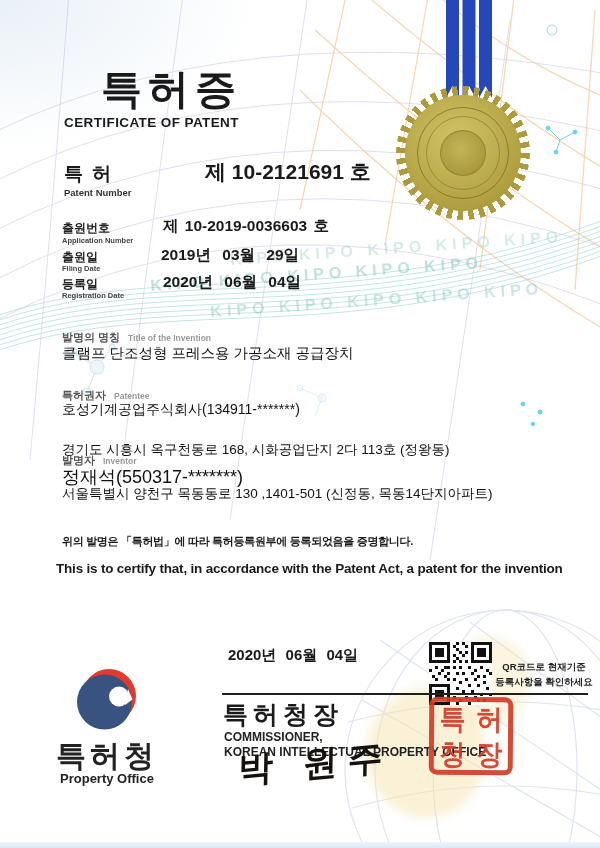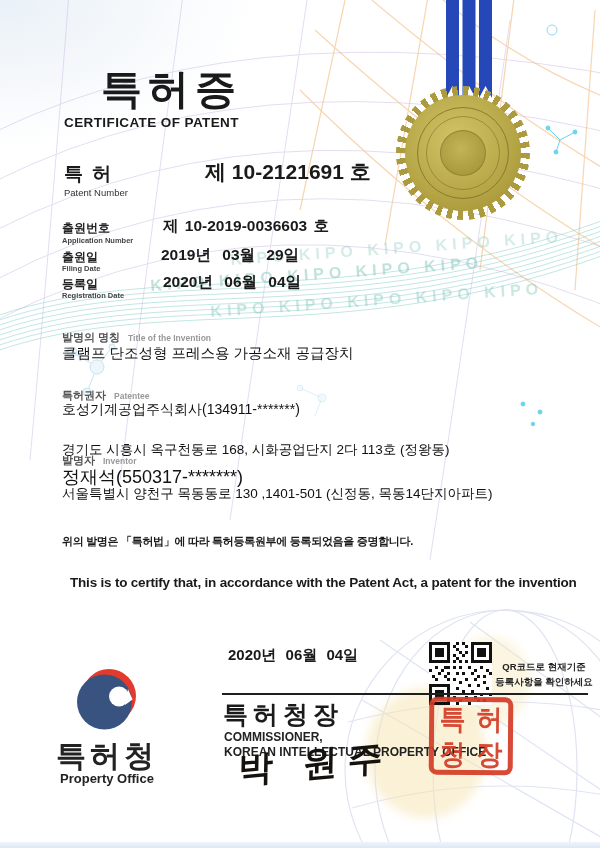--- a/index.html
+++ b/index.html
@@ -27,21 +27,21 @@
   .medal-ring2{position:absolute;inset:30px;border:1px solid rgba(122,107,40,.55);border-radius:50%;}
   .medal-core{position:absolute;inset:44px;border-radius:50%;border:1px solid rgba(122,107,40,.5);
          background:radial-gradient(circle at 45% 40%,#c3b458,#a09032);}
 
   
   .title-ko{left:63px;top:62px;font-size:41px;font-weight:bold;letter-spacing:6px;margin-left:38px;}
   .title-en{left:64px;top:115px;font-size:13.5px;font-weight:bold;letter-spacing:.4px;}
 
   
   .pn-label{left:64px;top:161px;font-size:19px;font-weight:bold;letter-spacing:2px;}
-  .pn-sub{left:64px;top:187px;font-size:9.5px;font-weight:normal;color:#333;text-align:right;}
+  .pn-sub{left:64px;top:187px;font-size:9.5px;font-weight:bold;color:#333;text-align:right;}
   .pn-value{left:205px;top:158px;font-size:21px;font-weight:bold;}
 
   
   .f-label{font-size:12px;font-weight:bold;color:#222;text-align:center;}
   .f-sub{font-size:7.5px;font-weight:bold;color:#444;}
   .f-value{font-size:15.5px;font-weight:bold;word-spacing:7px;}
   .f1l{left:62px;top:220px;} .f1s{left:62px;top:236px;} .f1v{left:163px;top:216px;word-spacing:2px;}
   .f2l{left:62px;top:249px;} .f2s{left:62px;top:264px;} .f2v{left:161px;top:245px;text-align:right;}
   .f3l{left:62px;top:276px;} .f3s{left:62px;top:291px;} .f3v{left:163px;top:272px;}
 
@@ -53,21 +53,21 @@
   .inv-title{left:62px;top:344px;font-size:14.5px;}
   .pat-label{left:62px;top:385px;}
   .pat-name{left:62px;top:401px;font-size:14px;}
   .pat-addr{left:62px;top:421px;margin-top:20px;}
   .invtr-label{left:62px;top:450px;}
   .invtr-name{left:62px;top:465px;font-size:18px;}
   .invtr-addr{left:62px;top:485px;}
 
   
   .st-ko{left:62px;top:534px;font-size:11px;font-weight:bold;letter-spacing:-.3px;white-space:nowrap;}
-  .st-en1{left:70px;top:561px;font-size:13.5px;font-weight:bold;letter-spacing:-.2px;white-space:nowrap;margin-top:14px;}
+  .st-en1{left:56px;top:561px;font-size:13.5px;font-weight:bold;letter-spacing:-.2px;white-space:nowrap;}
   .st-en2{left:62px;top:581px;font-size:13.5px;font-weight:bold;letter-spacing:-.2px;white-space:nowrap;}
 
   
   .issue-date{left:228px;top:646px;font-size:15px;font-weight:bold;word-spacing:5px;}
   .qr{left:429px;top:642px;width:63px;height:63px;background:#fff;}
   .qr-caption{left:494px;top:660px;width:100px;text-align:center;font-size:9.5px;font-weight:bold;line-height:1.55;color:#222;}
   .footer-rule{left:222px;top:693px;width:366px;height:2px;background:#1f1f1f;}
   .comm-ko{left:223px;top:698px;font-size:25px;font-weight:bold;letter-spacing:5px;}
   .comm-en1{left:224px;top:730px;font-size:12px;font-weight:bold;color:#222;}
   .comm-en2{left:224px;top:745px;font-size:12px;font-weight:bold;color:#222;}

